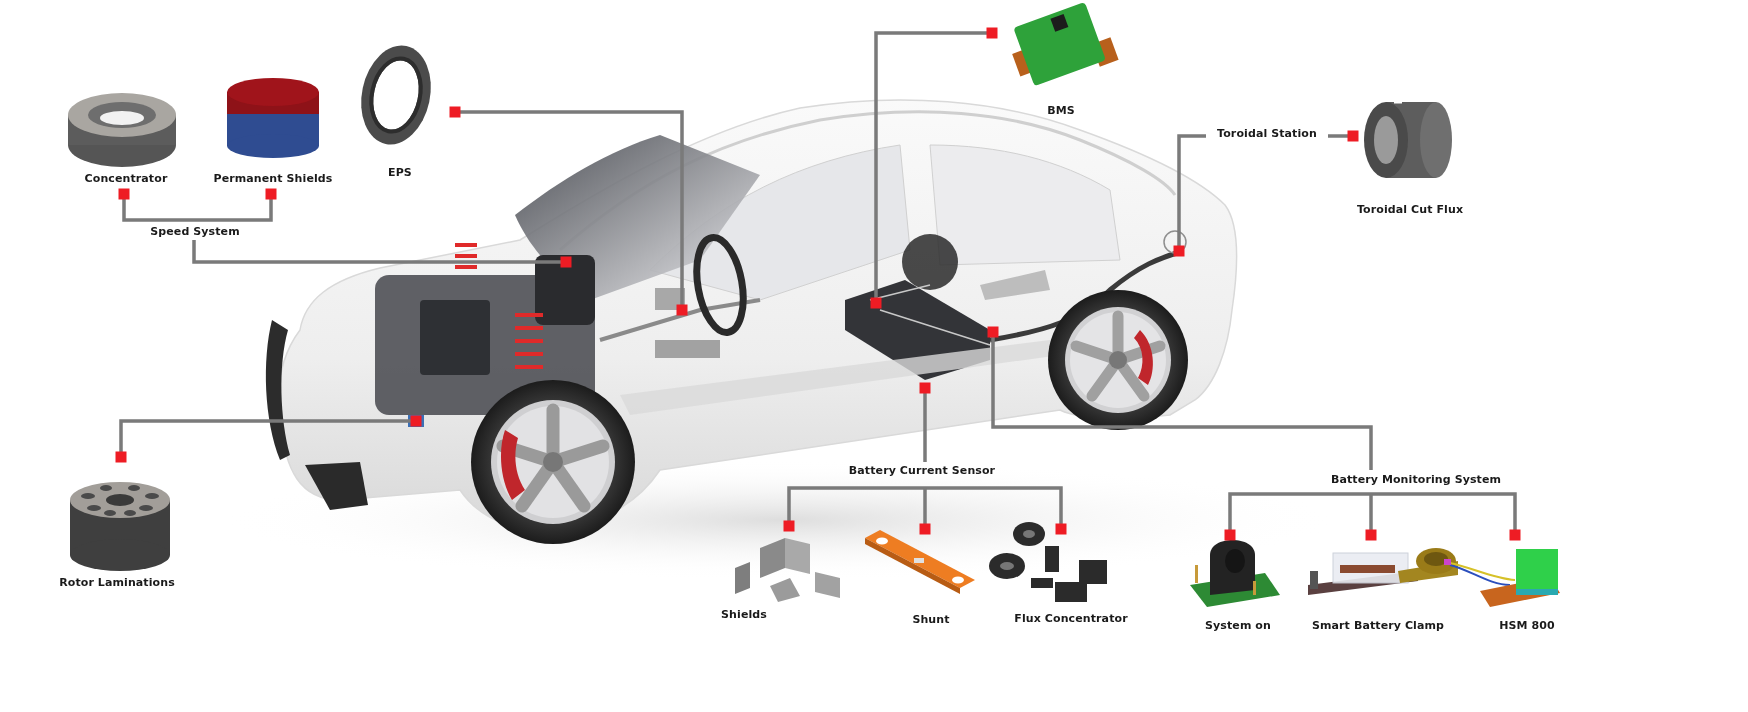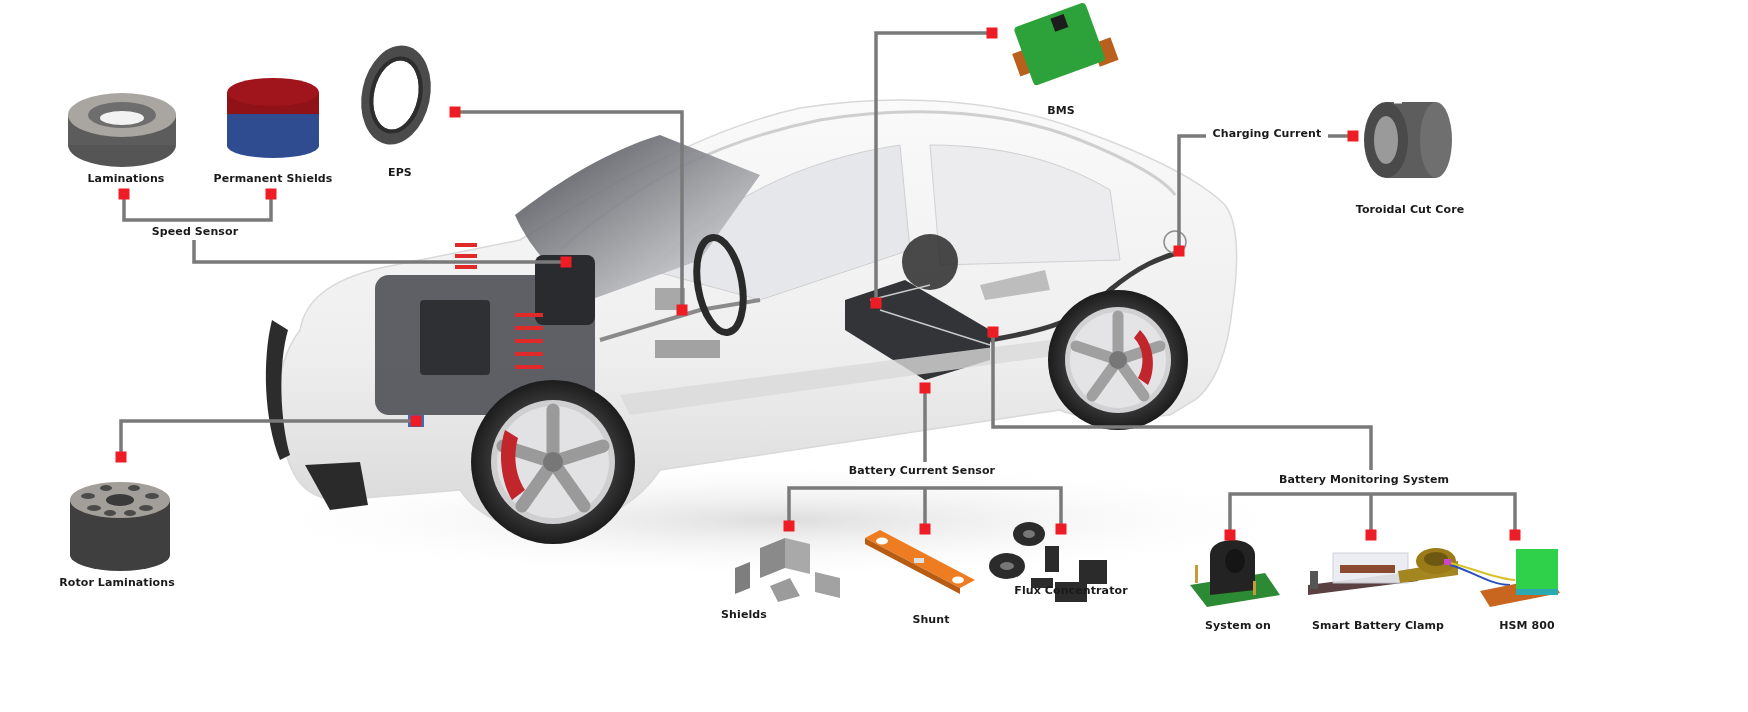--- a/index.html
+++ b/index.html
@@ -242,33 +242,33 @@
     <g transform="translate(1520,585)">
       <path d="M-70,-20 C-50,-15 -30,0 -10,0" stroke="#2b4fbd" stroke-width="2" fill="none"></path>
       <path d="M-70,-22 C-50,-18 -25,-6 -5,-5" stroke="#d6c128" stroke-width="2" fill="none"></path>
       <rect x="-76" y="-26" width="7" height="6" fill="#cc44cc"></rect>
       <path d="M-40,6 L30,-8 L40,8 L-30,22 Z" fill="#c8651e"></path>
       <rect x="-4" y="-36" width="42" height="40" fill="#2fd04a"></rect>
       <rect x="-4" y="4" width="42" height="6" fill="#2aa9b0"></rect>
     </g>
   </svg>
 
-  <div class="label" style="left:126px;top:172px;">Laminations</div>
+  <div class="label" style="left:126px;top:172px;">Concentrator</div>
   <div class="label" style="left:273px;top:172px;">Permanent Shields</div>
-  <div class="label" style="left:195px;top:225px;">Speed Sensor</div>
+  <div class="label" style="left:195px;top:225px;">Speed System</div>
   <div class="label" style="left:400px;top:166px;">EPS</div>
   <div class="label" style="left:1061px;top:104px;">BMS</div>
-  <div class="label" style="left:1267px;top:127px;">Charging Current</div>
-  <div class="label" style="left:1410px;top:203px;">Toroidal Cut Core</div>
+  <div class="label" style="left:1267px;top:127px;">Toroidal Station</div>
+  <div class="label" style="left:1410px;top:203px;">Toroidal Cut Flux</div>
   <div class="label" style="left:117px;top:576px;">Rotor Laminations</div>
   <div class="label" style="left:922px;top:464px;">Battery Current Sensor</div>
   <div class="label" style="left:744px;top:608px;">Shields</div>
   <div class="label" style="left:931px;top:613px;">Shunt</div>
-  <div class="label" style="left:1071px;top:584px;">Flux Concentrator</div>
-  <div class="label" style="left:1364px;top:473px;">Battery Monitoring System</div>
+  <div class="label" style="left:1071px;top:612px;">Flux Concentrator</div>
+  <div class="label" style="left:1416px;top:473px;">Battery Monitoring System</div>
   <div class="label" style="left:1238px;top:619px;">System on</div>
   <div class="label" style="left:1378px;top:619px;">Smart Battery Clamp</div>
   <div class="label" style="left:1527px;top:619px;">HSM 800</div>
 
   <div id="markers">
       <div class="marker" style="left: 124px; top: 194px; background: rgb(238, 28, 36);"></div>
       <div class="marker" style="left: 271px; top: 194px; background: rgb(238, 28, 36);"></div>
       <div class="marker" style="left: 566px; top: 262px; background: rgb(238, 28, 36);"></div>
       <div class="marker" style="left: 455px; top: 112px; background: rgb(238, 28, 36);"></div>
       <div class="marker" style="left: 682px; top: 310px; background: rgb(238, 28, 36);"></div>

